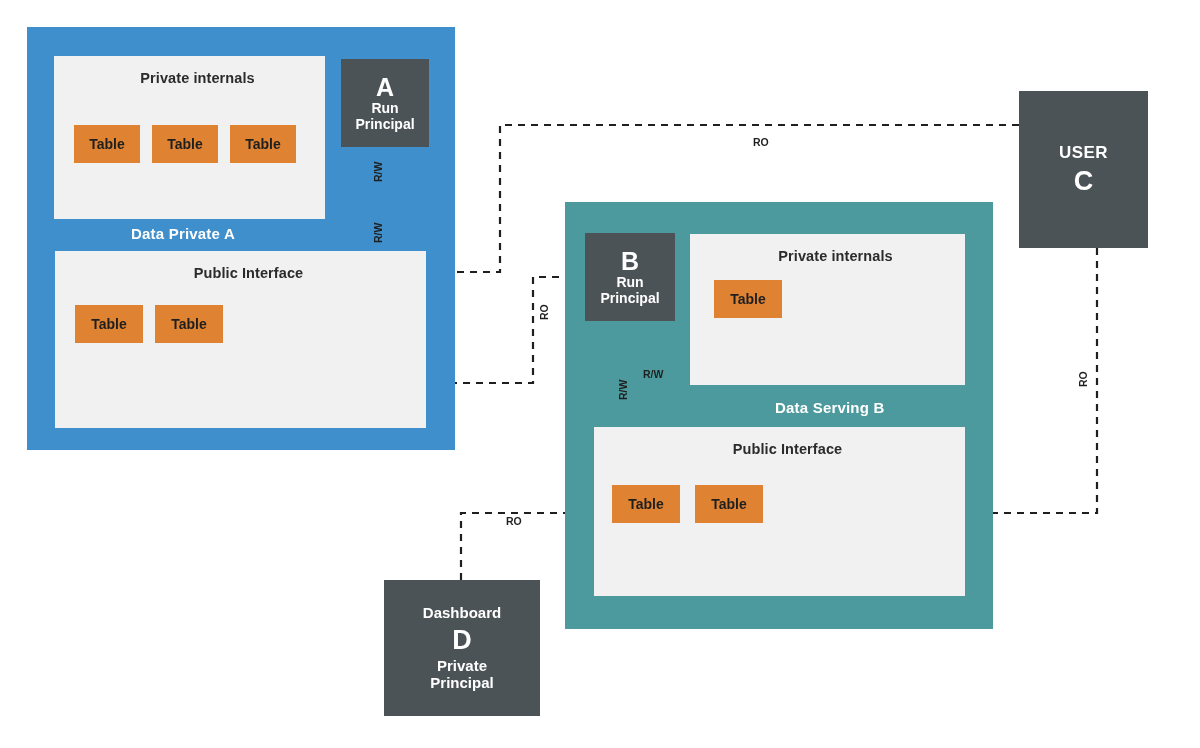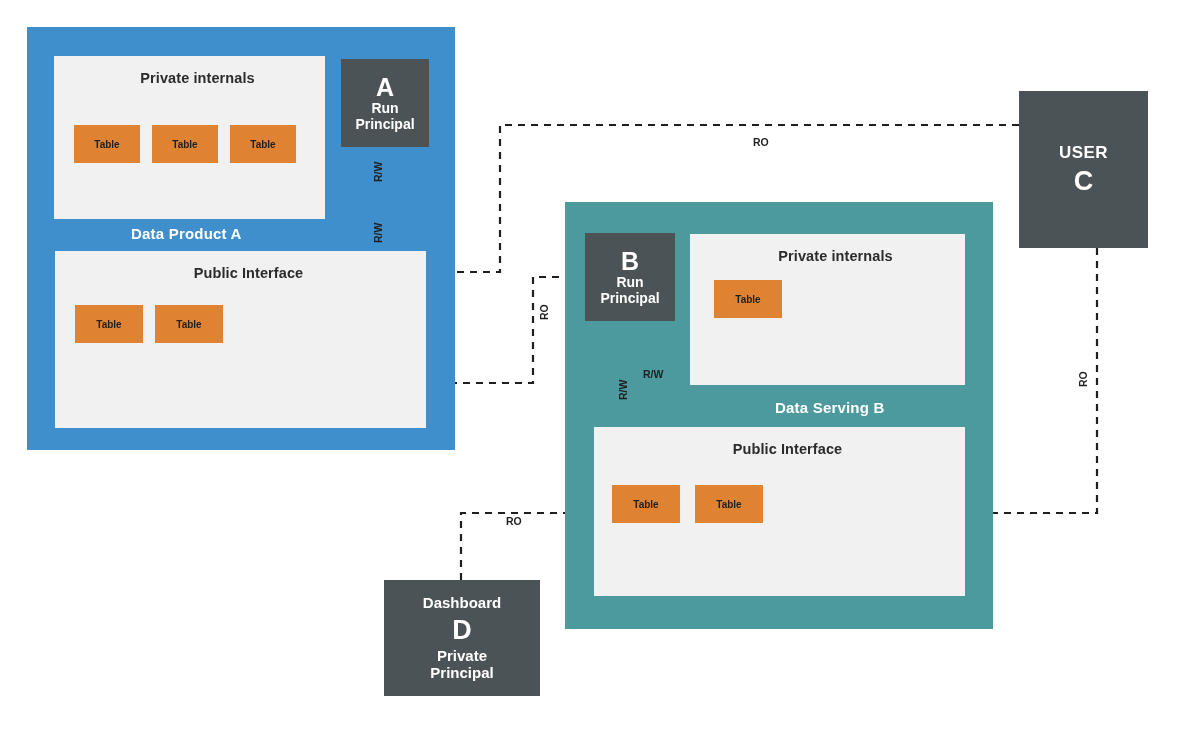--- a/index.html
+++ b/index.html
@@ -42,21 +42,21 @@
   #panel-a-private  { left: 54px;  top: 56px;  width: 271px; height: 163px; }
   #panel-a-public   { left: 55px;  top: 251px; width: 371px; height: 177px; }
   #panel-b-private  { left: 690px; top: 234px; width: 275px; height: 151px; }
   #panel-b-public   { left: 594px; top: 427px; width: 371px; height: 169px; }
 
   
   .table-row { position: absolute; display: flex; }
   .tbl {
     background: #df8333;
     color: #1f1f1f;
-    font-size: 10px;
+    font-size: 14px;
     font-weight: bold;
     display: flex;
     align-items: center;
     padding-left: 18px;
     height: 38px;
   }
   #tables-a-private { left: 74px;  top: 125px; gap: 12px; }
   #tables-a-private .tbl { width: 66px; justify-content: center; padding-left: 0; }
   #tables-a-public  { left: 75px;  top: 305px; gap: 12px; }
   #tables-a-public .tbl { width: 68px; justify-content: center; padding-left: 0; }
@@ -77,21 +77,21 @@
     text-align: center;
     line-height: 1.12;
   }
   .actor .big { font-size: 25px; font-weight: bold; }
   .actor .sm  { font-size: 14px; font-weight: bold; }
   #actor-a { left: 341px;  top: 59px;  width: 88px;  height: 88px; }
   #actor-b { left: 585px;  top: 233px; width: 90px;  height: 88px; }
   #actor-c { left: 1019px; top: 91px;  width: 129px; height: 157px; }
   #actor-c .big { font-size: 27px; margin-top: 4px; }
   #actor-c .sm  { font-size: 17px; letter-spacing: .5px; }
-  #actor-d { left: 384px;  top: 580px; width: 156px; height: 116px; }
+  #actor-d { left: 384px;  top: 580px; width: 156px; height: 136px; }
   #actor-d .big { font-size: 27px; margin: 4px 0 2px; }
   #actor-d .sm  { font-size: 15px; }
 
   
   #wires { position: absolute; left: 0; top: 0; width: 1200px; height: 748px; }
 
   .edge-label {
     position: absolute;
     font-size: 10.5px;
     font-weight: bold;
@@ -136,21 +136,21 @@
 
   <div class="panel" id="panel-a-private">
     <div class="panel-title">Private internals</div>
   </div>
   <div class="table-row" id="tables-a-private">
     <div class="tbl">Table</div>
     <div class="tbl">Table</div>
     <div class="tbl">Table</div>
   </div>
 
-  <div class="product-label" id="label-a">Data Product A</div>
+  <div class="product-label" id="label-a">Data Private A</div>
 
   <div class="panel" id="panel-a-public">
     <div class="panel-title">Public Interface</div>
   </div>
   <div class="table-row" id="tables-a-public">
     <div class="tbl">Table</div>
     <div class="tbl">Table</div>
   </div>
 
   <div class="product" id="product-b"></div>

